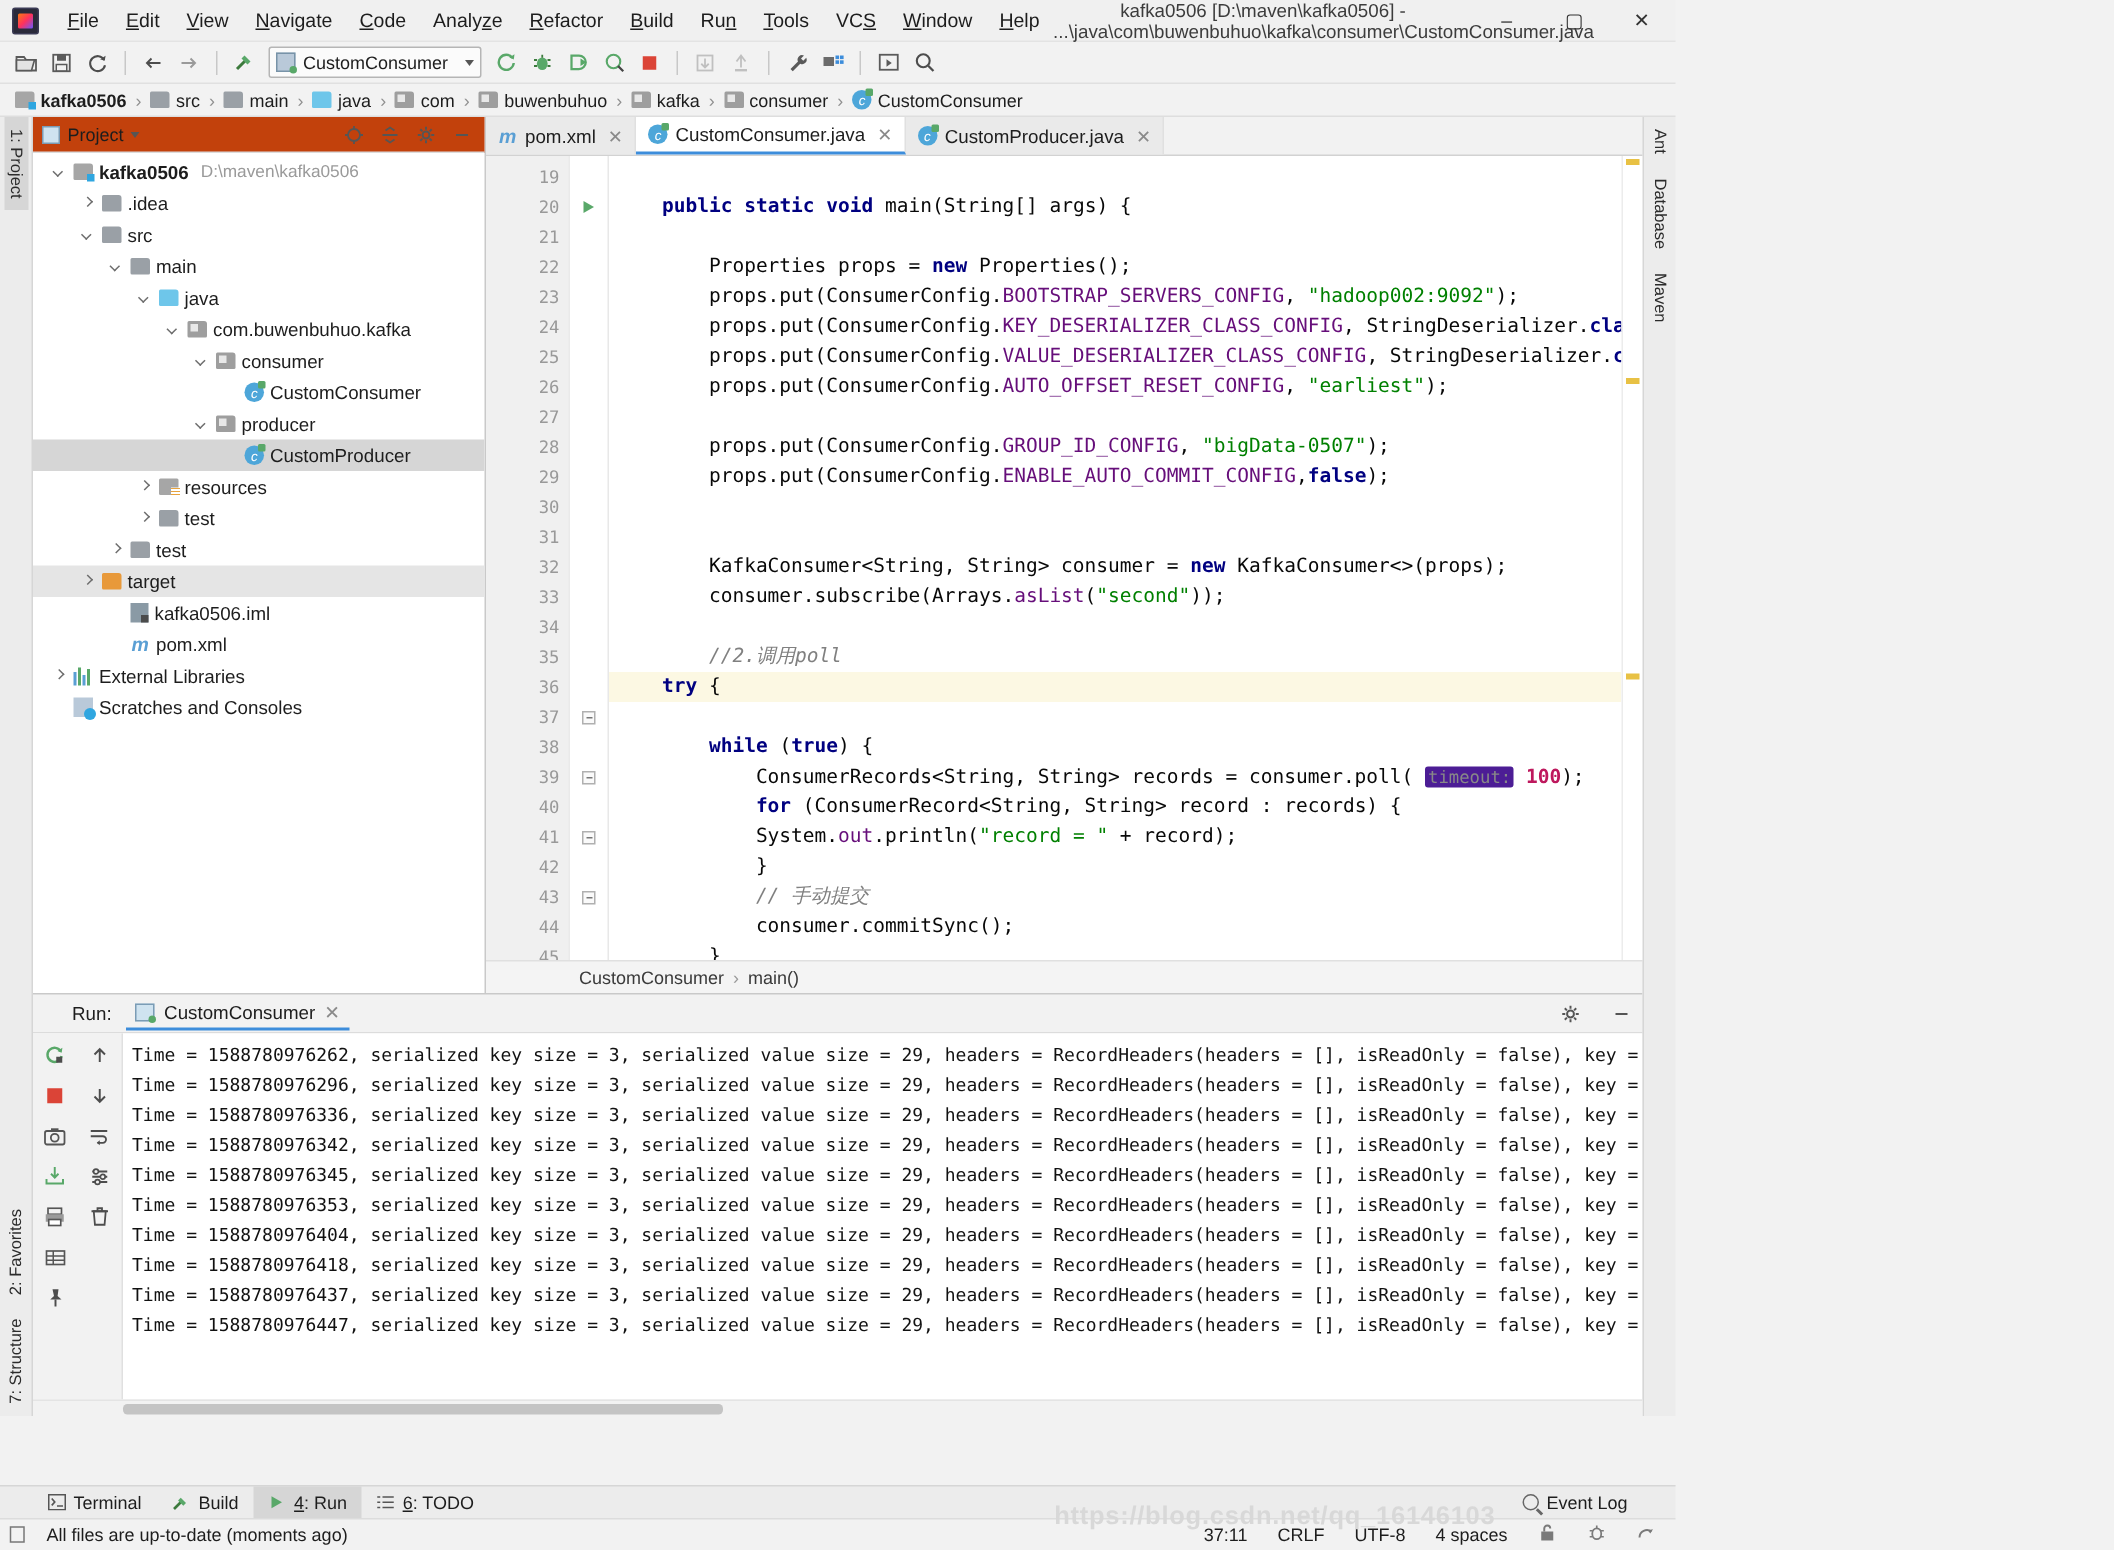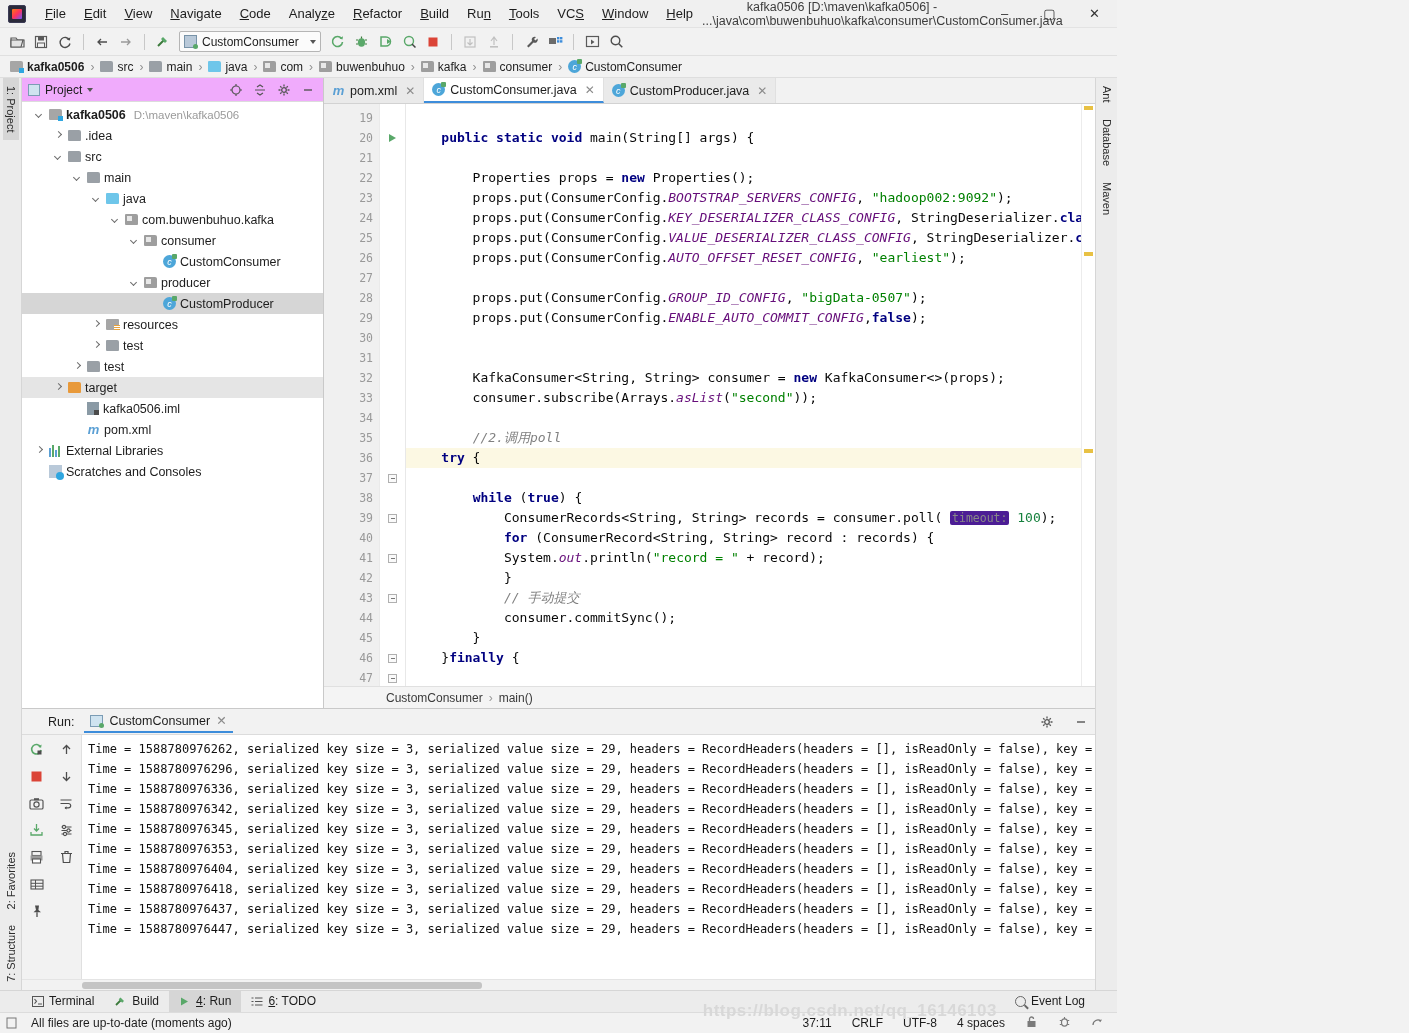--- a/index.html
+++ b/index.html
@@ -63,21 +63,21 @@
   .rightbar { border-right:none; border-left:1px solid #d6d6d6; }
   .vtab { writing-mode:vertical-rl; font-size:11px; padding:8px 2px; color:#2b2b2b; white-space:nowrap; display:flex; align-items:center; gap:5px;}
   .vtab.rot180 { writing-mode:vertical-rl; transform:rotate(180deg); }
   .vtab.sel { background:#d6d6d6; }
 
   .center { flex:1; display:flex; flex-direction:column; min-width:0; }
   .workarea { flex:1; display:flex; min-height:0; }
 
   
   .projpanel { width:302px; background:#fff; display:flex; flex-direction:column; border-right:1px solid #c9c9c9; }
-  .projhdr { height:24px; background:#f0abfc; display:flex; align-items:center; padding:0 6px; gap:6px; border-bottom:1px solid #dcdcdc;}
+  .projhdr { height:24px; background:#c2410c; display:flex; align-items:center; padding:0 6px; gap:6px; border-bottom:1px solid #dcdcdc;}
   .projhdr .ph-title { display:flex; align-items:center; gap:5px; font-size:12px; }
   .proj-sq { width:12px;height:12px;border:1px solid #7b9cb5; background:#cfe3f0; }
   .ph-spacer { flex:1; }
   .ph-ic { width:18px;height:18px;display:flex;align-items:center;justify-content:center;color:#555; }
   .tree { flex:1; overflow:hidden; padding-top:2px; font-size:12.5px; }
   .trow { height:21px; display:flex; align-items:center; gap:4px; padding-right:4px; white-space:nowrap; }
   .trow.sel { background:#d6d6d6; }
   .trow.hl { background:#e5e5e5; }
   .arrow { width:11px; height:11px; flex:none; position:relative; }
   .arrow.right:after { content:""; position:absolute; left:3px; top:2px; width:4px;height:4px;
@@ -111,24 +111,24 @@
   .mrow { height:20px; display:flex; align-items:center; justify-content:center; }
   .fold { width:9px;height:9px; border:1px solid #b0b0b0; background:#fafafa; position:relative; }
   .fold:after { content:""; position:absolute; left:1.5px; top:3.5px; width:4px; height:1px; background:#777; }
   .runarrow { width:0;height:0;border-left:7px solid #59a869;border-top:4.5px solid transparent;border-bottom:4.5px solid transparent; }
   .code { flex:1; padding-top:4px; position:relative; overflow:hidden;
           font-family:"DejaVu Sans Mono", monospace; font-size:13px; line-height:20px; color:#080808; }
   .cl { height:20px; white-space:pre; padding-left:4px; }
   .cl.hlrow { background:#fcf8e3; }
   .k { color:#000080; font-weight:bold; }
   .s { color:#008000; }
-  .st { color:#660e7a; font-style:italic; }
+  .st { color:#660e7a; }
   .cm { color:#808080; font-style:italic; }
   .param { background:#4c1d95; color:#888; font-size:11.5px; padding:0 2px; border-radius:2px;}
-  .num { color:#15803d; }
+  .num { color:#be185d;font-weight:bold; }
   .annot { position:absolute; right:8px; top:352px; color:#e01b1b; font-weight:bold;
            font-family:"DejaVu Serif", serif; font-size:15.5px; line-height:23px; text-align:left; white-space:pre-line;}
   .errstripe { width:14px; background:#fff; flex:none; border-left:1px solid #ececec; position:relative; }
   .stripe-mark { position:absolute; right:2px; width:9px; height:4px; }
   .crumb-bottom { height:22px; background:#f4f4f4; border-top:1px solid #e0e0e0; display:flex; align-items:center;
                   padding-left:62px; font-size:12px; color:#3a3a3a; gap:6px;}
   .crumb-bottom .sep { color:#999; }
 
   
   .runpanel { height:282px; background:#f2f2f2; display:flex; flex-direction:column; border-top:1px solid #c9c9c9; flex:none; }
@@ -143,21 +143,21 @@
   .runside { width:60px; background:#f2f2f2; display:flex; flex:none; border-right:1px solid #e0e0e0;}
   .runcol { width:30px; display:flex; flex-direction:column; align-items:center; padding-top:5px; gap:9px;}
   .rbtn { width:20px;height:18px;display:flex;align-items:center;justify-content:center; }
   .console { flex:1; overflow:hidden; padding:4px 0 0 6px; background:#fff;
              font-family:"DejaVu Sans Mono", monospace; font-size:12px; line-height:20px; color:#111; white-space:pre; }
   .cline { height:20px; }
   .hscroll { height:11px; background:#f2f2f2; border-top:1px solid #e4e4e4; position:relative; }
   .hthumb { position:absolute; left:60px; top:2px; height:7px; width:400px; background:#c4c4c4; border-radius:3px; }
 
   
-  .toolwins { height:22px; background:#ececec; display:flex; align-items:flex-end; border-top:1px solid #d6d6d6; font-size:12px;}
+  .toolwins { height:22px; background:#ececec; display:flex; align-items:center; border-top:1px solid #d6d6d6; font-size:12px;margin-top:46px;}
   .tw { display:flex; align-items:center; gap:5px; padding:2px 10px; height:22px; }
   .tw.sel { background:#d6d6d6; }
   .tw u { text-decoration:underline; }
   .tw-sp { flex:1; }
   .statusbar { height:21px; background:#f2f2f2; display:flex; align-items:center; padding:0 6px; font-size:12px;
                border-top:1px solid #dcdcdc; gap:6px; position:relative; }
   .sb-sp { flex:1; }
   .sb-it { padding:0 7px; color:#1d1d1d; white-space:nowrap;}
   .watermark { position:absolute; right:120px; top:-12px; color:#d8d8d8; font-size:17px; font-weight:bold;
                letter-spacing:0.5px; pointer-events:none; }

